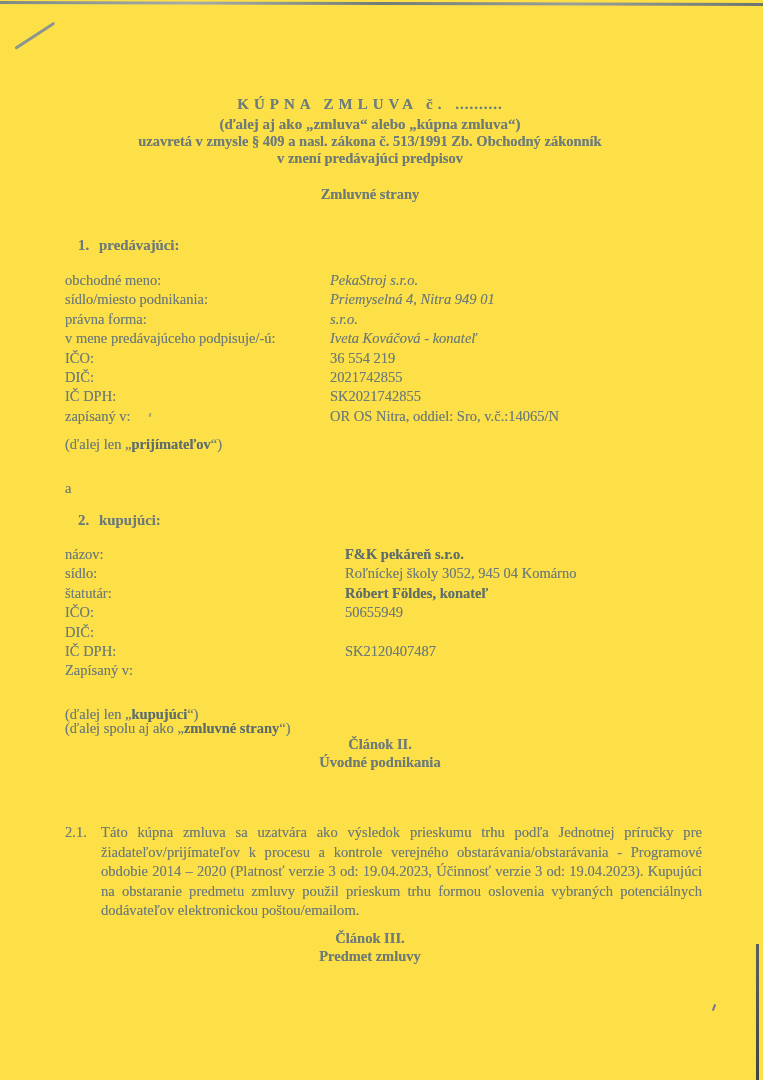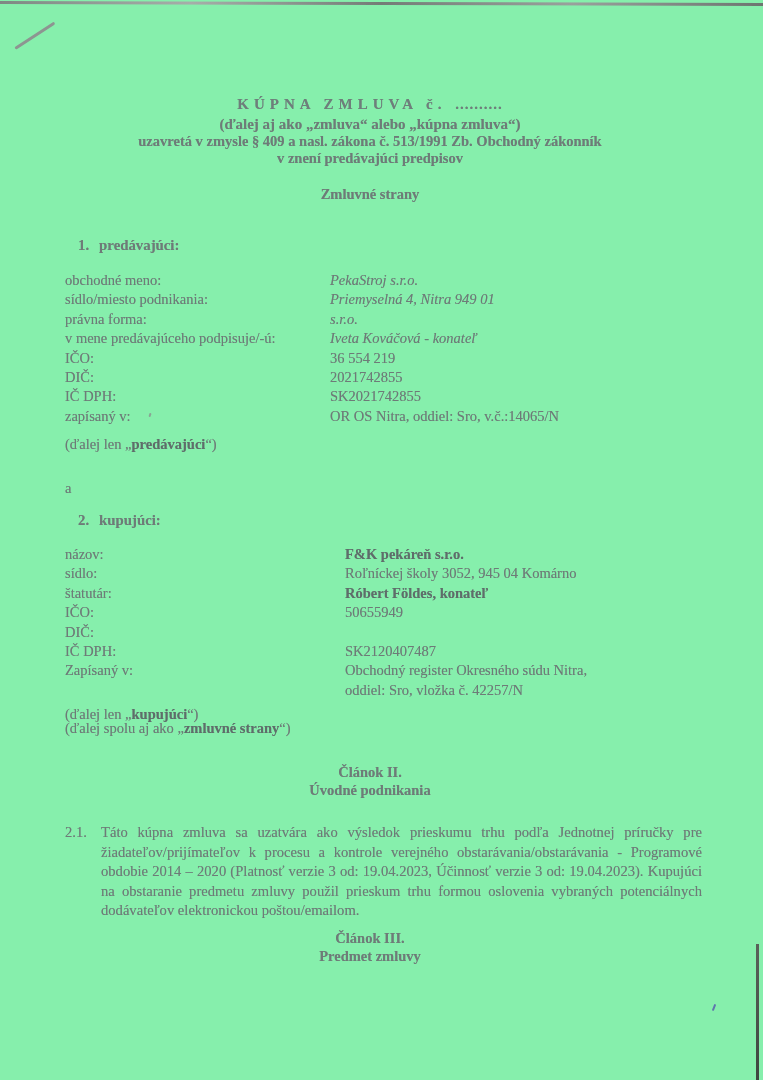--- a/index.html
+++ b/index.html
@@ -1,20 +1,20 @@
 <!DOCTYPE html>
 <html><head>
 <meta charset="utf-8">
 <style>
   html,body { margin:0; padding:0; background:#ffffff; }
   .page {
     position:relative;
     width:763px; height:1080px;
     margin:0 auto;
-    background:#86efac;
+    background:#fde047;
     overflow:hidden;
     font-family:"Liberation Serif","DejaVu Serif",serif;
     color:#6e7b78;
     -webkit-font-smoothing:antialiased;
   }
   .txt { text-shadow:0 0 .4px rgba(110,123,120,.55); }
 
   
   .top-edge {
     position:absolute; left:0; top:2px; width:763px; height:3px;
@@ -42,21 +42,21 @@
   .centered { position:absolute; left:0; width:740px; text-align:center; }
 
   .doc-title { top:96px; font-weight:bold; font-size:15px; letter-spacing:5px; color:#6e7e7b; }
   .doc-title .dots { letter-spacing:1px; }
   .doc-sub1 { top:116px; font-weight:bold; font-size:15px; }
   .doc-sub2 { top:133px; font-weight:bold; font-size:14.5px; }
   .doc-sub3 { top:150px; font-weight:bold; font-size:14.5px; }
 
   .art-head { font-weight:bold; font-size:14.5px; line-height:17.5px; }
   .art1 { top:186px; }
-  .art2 { top:764px; }
+  .art2 { top:736px;margin-left:10px; }
   .art3 { top:930px; }
 
   .party-head { position:absolute; left:78px; font-weight:bold; font-size:14.8px; }
   .party-head .num { margin-right:10px; }
   .seller-head { top:237px; }
   .buyer-head  { top:512px; }
 
   .ftable { position:absolute; left:65px; width:660px; font-size:14.5px; line-height:19.4px; }
   .seller-table { top:271px; }
   .buyer-table  { top:545px; }
@@ -133,21 +133,21 @@
       <span class="lbl">IČ DPH:</span>
       <span class="val">SK2021742855</span>
     </div>
     <div class="frow">
       <span class="lbl">zapísaný v:</span>
       <span class="val">OR OS Nitra, oddiel: Sro, v.č.:14065/N</span>
     </div>
   </div>
 
   <div class="alias seller-alias txt">
-    <span>(ďalej len „</span><b>predávajúci</b><span>“)</span>
+    <span>(ďalej len „</span><b>prijímateľov</b><span>“)</span>
   </div>
 
   <div class="conj txt">a</div>
 
   <div class="party-head buyer-head txt">
     <span class="num">2.</span><span>kupujúci:</span>
   </div>
 
   <div class="ftable buyer-table s2 txt">
     <div class="frow">
@@ -168,24 +168,20 @@
     </div>
     <div class="frow">
       <span class="lbl">DIČ:</span>
     </div>
     <div class="frow">
       <span class="lbl">IČ DPH:</span>
       <span class="val">SK2120407487</span>
     </div>
     <div class="frow">
       <span class="lbl">Zapísaný v:</span>
-      <span class="val">
-        <div>Obchodný register Okresného súdu Nitra,</div>
-        <div> oddiel: Sro, vložka č. 42257/N</div>
-      </span>
     </div>
   </div>
 
   <div class="alias buyer-alias txt">
     <span>(ďalej len „</span><b>kupujúci</b><span>“)</span>
   </div>
 
   <div class="alias joint-alias txt">
     <span>(ďalej spolu aj ako „</span><b>zmluvné strany</b><span>“)</span>
   </div>

